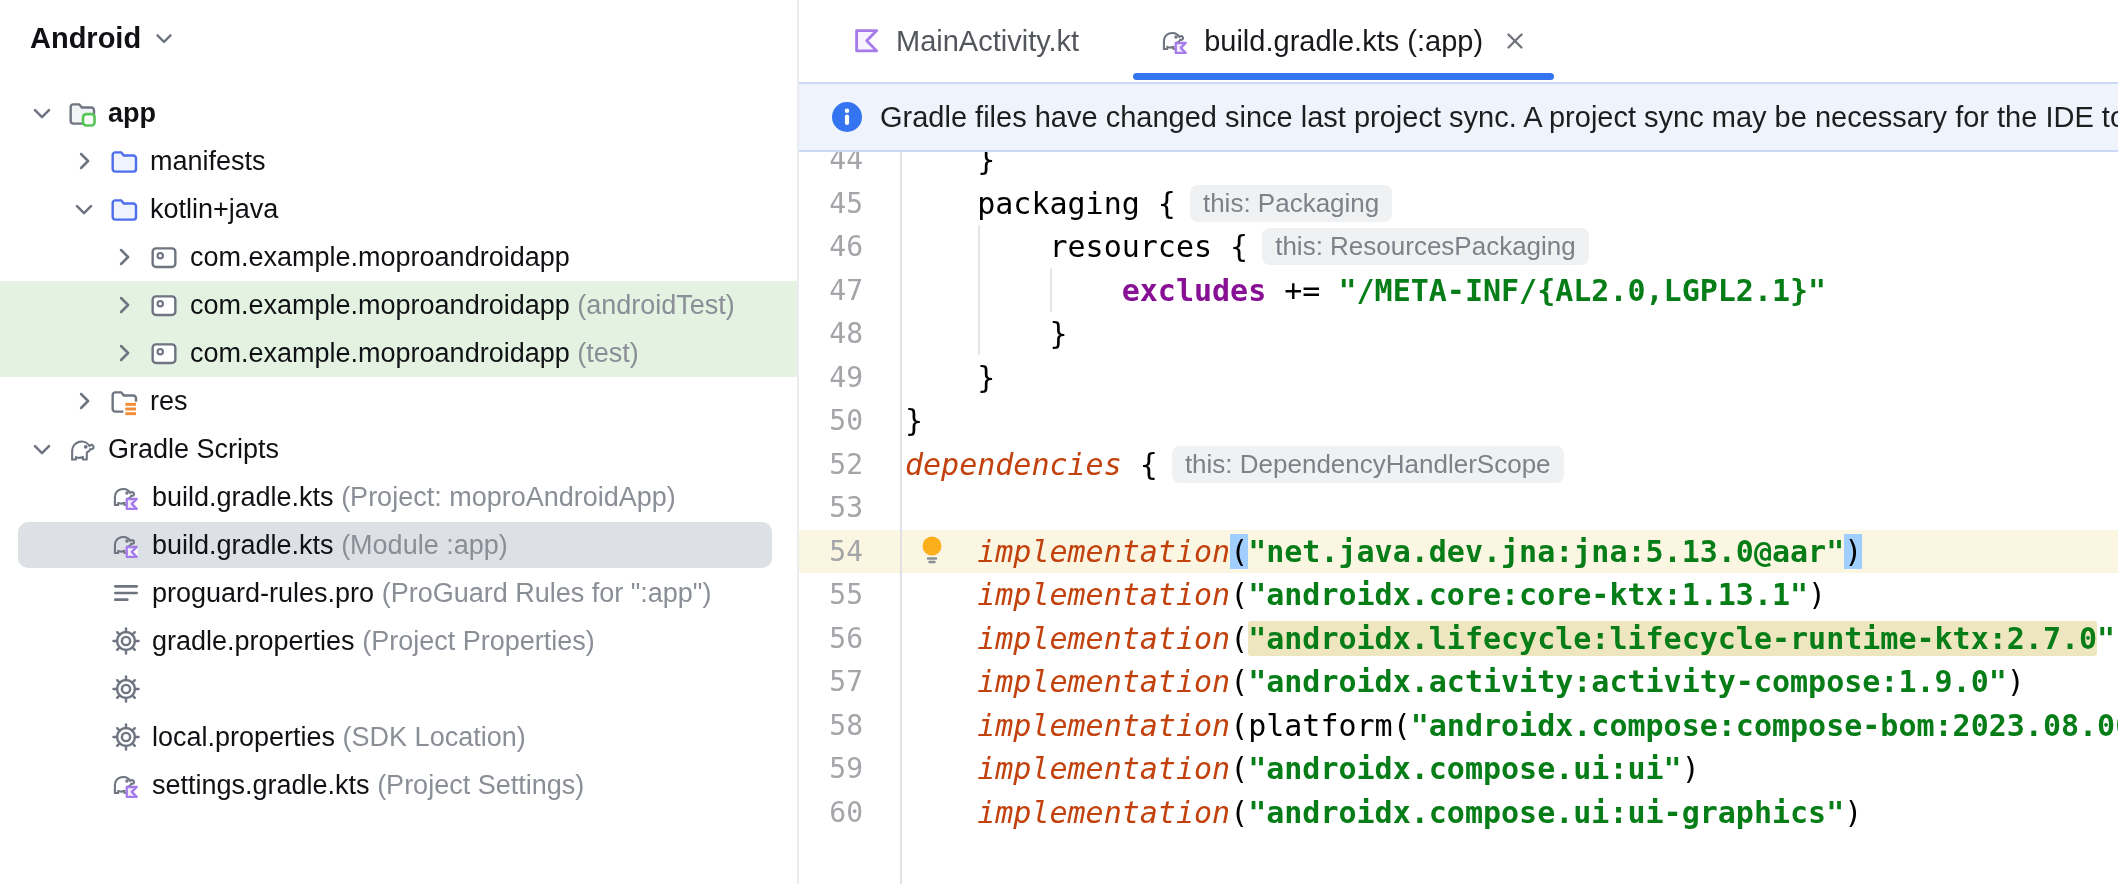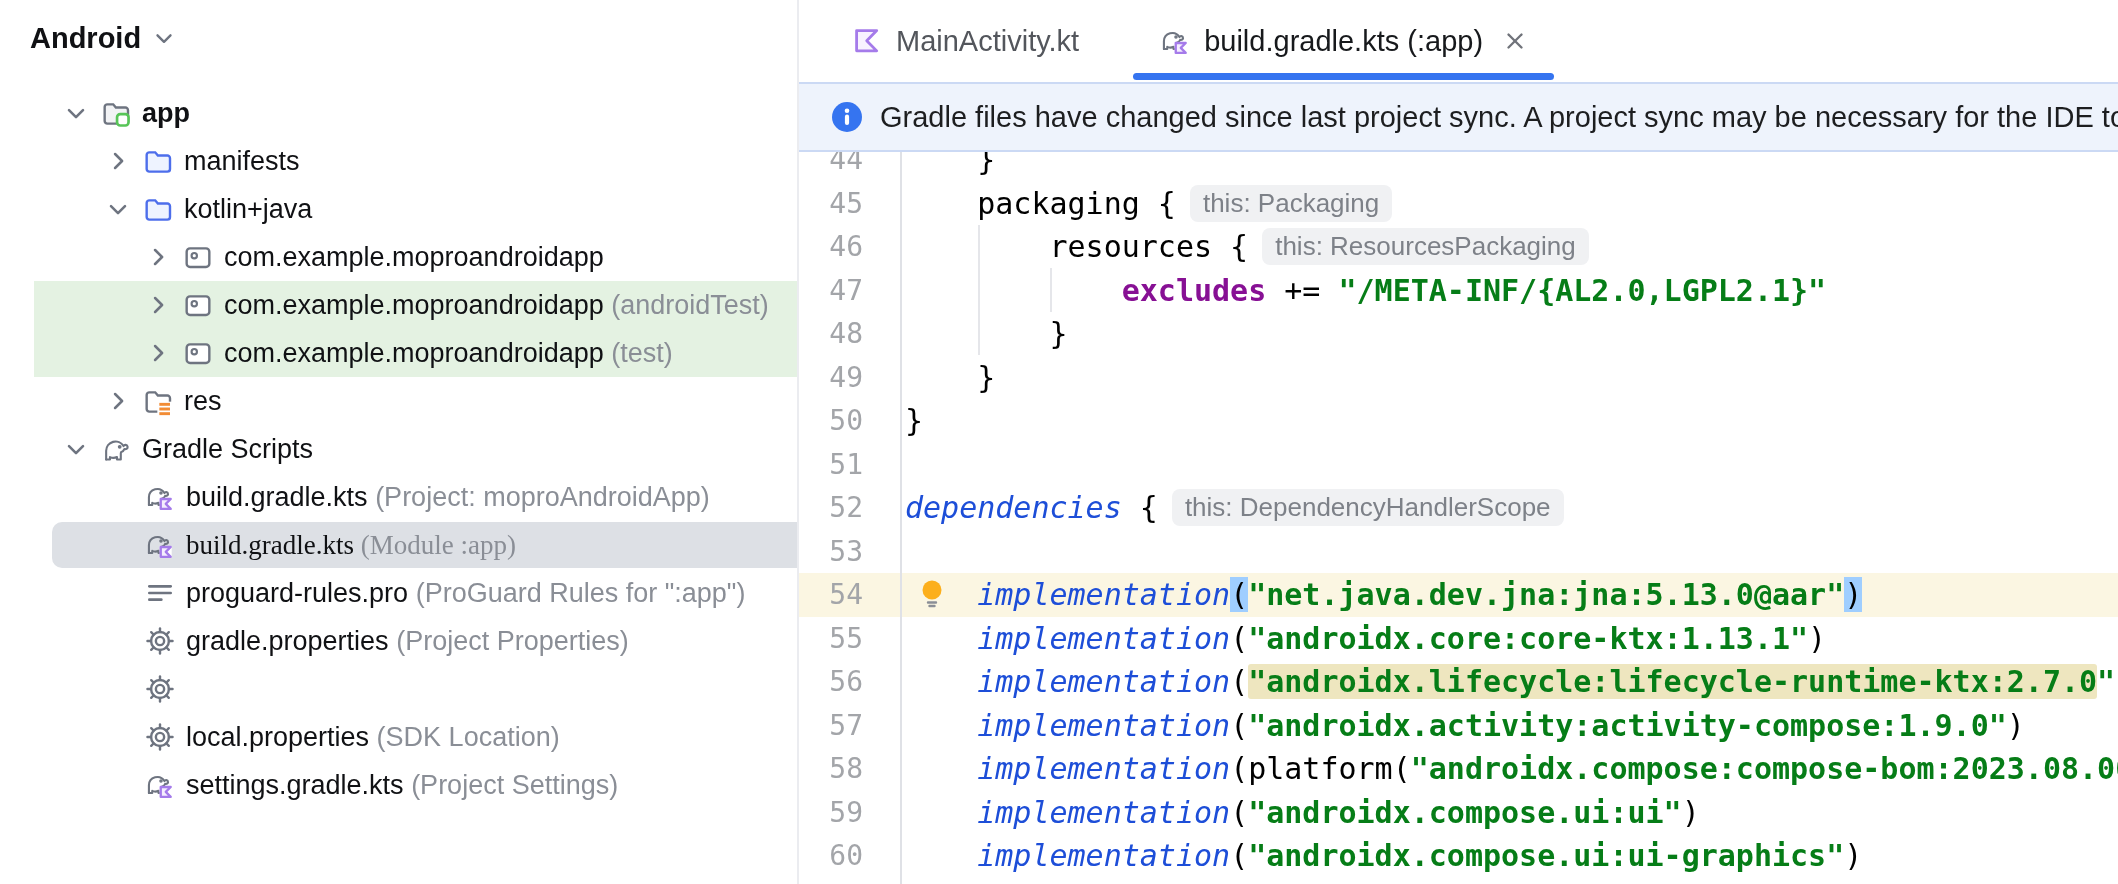--- a/index.html
+++ b/index.html
@@ -3,21 +3,21 @@
 <meta charset="utf-8">
 <style>
   html,body{margin:0;padding:0;background:#fff;}
   .stage{position:relative;width:2118px;height:884px;overflow:hidden;background:#fff;
          font-family:"Liberation Sans",sans-serif;color:#17191c;}
 
   
   .project-panel{position:absolute;left:0;top:0;width:797px;height:884px;background:#fff;overflow:hidden;}
   .pp-header{position:absolute;left:30px;top:14px;height:48px;display:flex;align-items:center;gap:10px;justify-content:center;}
   .pp-title{font-size:29px;font-weight:700;color:#101114;}
-  .tree{position:absolute;left:0;top:89px;width:797px;margin-left:34px;}
+  .tree{position:absolute;left:0;top:89px;width:797px;}
   .tree-row{position:relative;height:48px;width:797px;}
   .tree-row .selbg-green{position:absolute;inset:0;background:#e4f2e2;}
   .tree-row .selbg-gray{position:absolute;left:18px;right:25px;top:1px;bottom:1px;background:#dde0e5;border-radius:10px;}
   .tree-row .chev{position:absolute;top:50%;transform:translateY(-50%);width:28px;height:28px;}
   .tree-row .t-icon{position:absolute;top:50%;transform:translateY(-50%);width:32px;height:32px;}
   .tree-row .t-label{position:absolute;top:50%;transform:translateY(-50%);font-size:27px;color:#101114;white-space:nowrap;}
   .tree-row .t-label b{font-weight:700;}
   .tree-row .t-sec{color:#8a8e96;}
 
   .divider{position:absolute;left:797px;top:0;width:2px;height:884px;background:#ebecf0;}
@@ -39,21 +39,21 @@
 
   .code-area{position:absolute;left:0;top:152px;width:1319px;height:732px;overflow:hidden;background:#fff;}
   .code-rows{position:absolute;left:0;top:-14px;width:1319px;}
   .crow{position:relative;height:43.5px;width:1319px;display:flex;align-items:center;}
   .crow.hl{background:#fbf6e2;}
   .lnum{flex:none;width:101px;box-sizing:border-box;padding-right:37px;text-align:right;
         font-family:"DejaVu Sans Mono",monospace;font-size:28px;color:#a3a5a9;}
   .ctext{flex:none;margin-left:5px;display:flex;align-items:center;white-space:pre;
          font-family:"DejaVu Sans Mono",monospace;font-size:30px;color:#000;}
   .ctext .p{color:#000;}
-  .ctext .it{color:#1d4ed8;font-style:italic;}
+  .ctext .it{color:#c2410c;font-style:italic;}
   .ctext .kw{color:#871094;font-weight:700;text-align:right;}
   .ctext .s{color:#067d17;font-weight:700;}
   .ctext .sh{color:#067d17;font-weight:700;background:#eee6bf;border-radius:3px;}
   .ctext .pb{background:#9fceff;}
   .inlay{display:inline-block;margin-left:14px;padding:3px 13px;background:#f0f1f3;border-radius:8px;
          font-family:"Liberation Sans",sans-serif;font-size:26px;color:#7d8188;white-space:nowrap;}
   .bulb{position:absolute;left:116px;top:50%;transform:translateY(-50%);width:34px;height:36px;z-index:4;}
   .gutter-sep{position:absolute;left:101px;top:0;width:2px;height:732px;background:#dfe1e6;z-index:3;}
   .iguide{position:absolute;width:2px;background:#e5e6ea;z-index:2;}
 </style>
@@ -170,21 +170,21 @@
           <div class="selbg-gray"></div>
           <span class="t-icon" style="left: 110px;"><svg viewBox="0 0 26 26" width="100%" height="100%">
               <g fill="none" stroke="#6e7480" stroke-width="1.7" stroke-linecap="round" stroke-linejoin="round">
                 <path d="M4 19.5v-6.2a6.8 6.8 0 0 1 12.6-3.5c.6-1.2 2.6-1 2.9.3.4 1.4-1 2.3-2.3 2-.5 1.1-1.4 1.9-2.5 2.2"></path>
                 <path d="M4 19.5h2.7v-1.7a6 6 0 0 0 5.1-.1v1.8h1.7"></path>
                 <circle cx="13.8" cy="9.8" r="0.6" fill="#6e7480"></circle>
               </g>
               <path d="M12.8 13.8h9.7v9.7h-9.7z" fill="#fff" stroke="none"></path>
               <path d="M13.6 14.6h8.1l-4 4 4 4h-8.1z" fill="#f5eefe" stroke="#a57bea" stroke-width="1.9" stroke-linejoin="round"></path>
             </svg></span>
-          <span class="t-label" style="left: 152px; font-family: Liberation Serif, serif;"><span>build.gradle.kts</span> <span class="t-sec">(Module :app)</span></span>
+          <span class="t-label" style="left: 152px;"><span>build.gradle.kts</span> <span class="t-sec">(Module :app)</span></span>
         </div>
         <div class="tree-row">
           <span class="t-icon" style="left: 110px;"><svg viewBox="0 0 24 24" width="100%" height="100%" stroke="#6e7480" stroke-width="2" stroke-linecap="round">
               <line x1="4" y1="7" x2="20" y2="7"></line>
               <line x1="4" y1="12" x2="20" y2="12"></line>
               <line x1="4" y1="17" x2="13" y2="17"></line>
             </svg></span>
           <span class="t-label" style="left: 152px;"><span>proguard-rules.pro</span> <span class="t-sec">(ProGuard Rules for ":app")</span></span>
         </div>
         <div class="tree-row">
@@ -308,24 +308,20 @@
           </div>
           <div class="crow">
             <span class="lnum">49</span>
             <span class="ctext"><span class="p">    }</span></span>
           </div>
           <div class="crow">
             <span class="lnum">50</span>
             <span class="ctext"><span class="p">}</span></span>
           </div>
           <div class="crow">
-            <span class="lnum">51</span>
-            <span class="ctext"></span>
-          </div>
-          <div class="crow">
             <span class="lnum">52</span>
             <span class="ctext"><span class="it">dependencies</span><span class="p"> {</span><span class="inlay">this: DependencyHandlerScope</span></span>
           </div>
           <div class="crow">
             <span class="lnum">53</span>
             <span class="ctext"></span>
           </div>
           <div class="crow hl">
             <span class="lnum">54</span>
             <span class="bulb"><svg viewBox="0 0 34 36" width="100%" height="100%">

